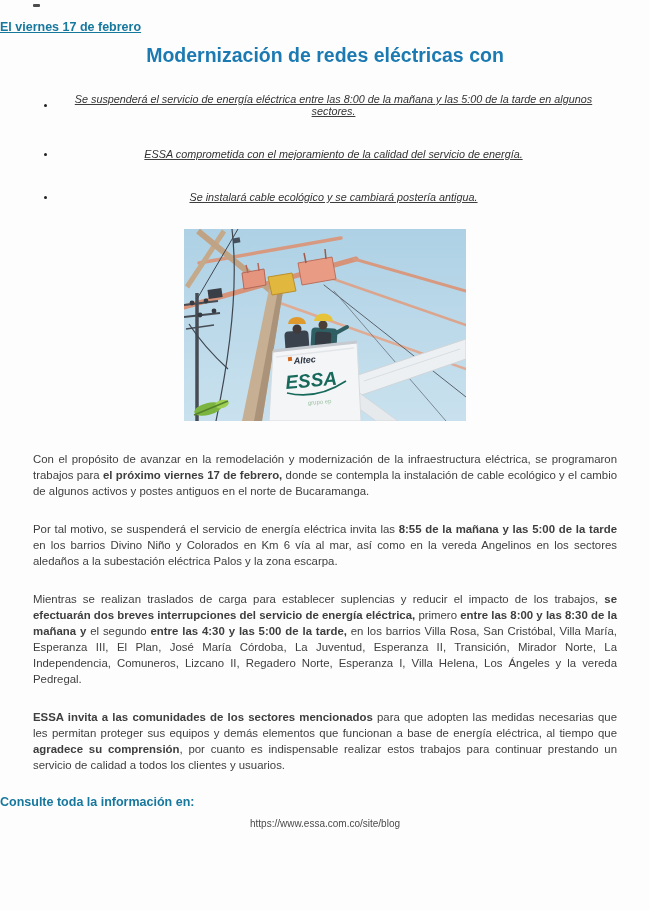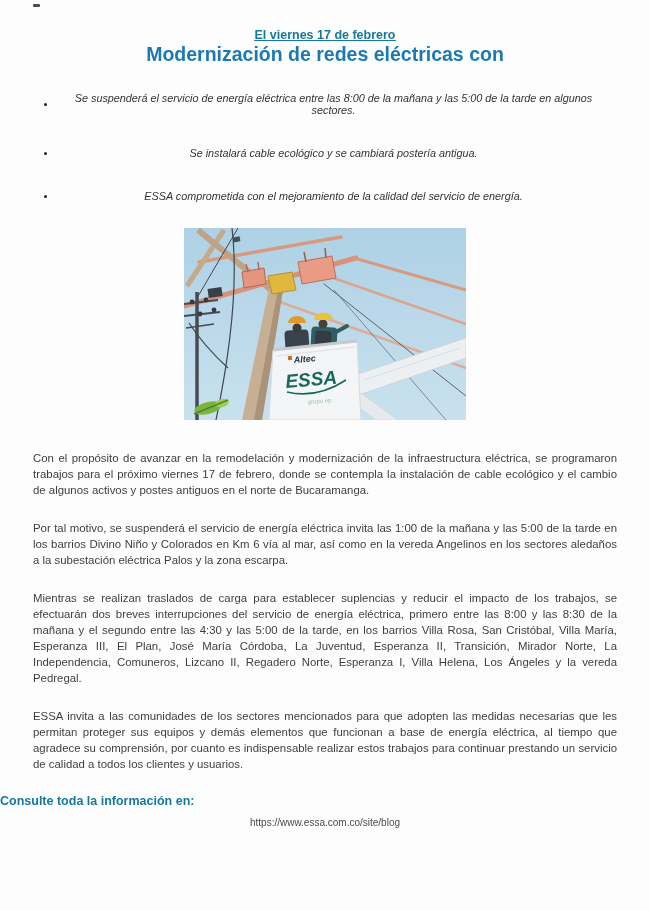--- a/index.html
+++ b/index.html
@@ -5,43 +5,43 @@
   html,body{margin:0;padding:0;}
   body{
     width:650px;height:910px;
     background:#fdfdfe;
     font-family:"Liberation Sans", sans-serif;
     color:#3e3e3e;
     position:relative;
     overflow:hidden;
   }
   .stray{position:absolute;left:33px;top:4px;width:7px;height:3px;background:#4d4d4d;border-radius:1px;}
-  .date-header{text-align:center;padding-top:25px;text-decoration:underline;}
+  .date-header{text-align:left;padding-top:17px;text-decoration:underline;}
   .date-header span{
     color:#17789e;font-weight:bold;font-size:12.5px;text-decoration:underline;
   }
   .title{
     text-align:center;color:#1c7ab2;font-weight:bold;
-    font-size:19.5px;line-height:23px;
+    font-size:19.5px;line-height:23px;margin-top:9px;
   }
-  ul.bullets{list-style:none;margin:26px 0 8px;padding:0 40px 0 44px;}
+  ul.bullets{list-style:none;margin:26px 0 8px;padding:0 40px 0 44px;text-decoration:underline;}
   ul.bullets li{
     display:flex;align-items:center;margin-bottom:31px;
     font-style:italic;font-size:10.8px;color:#333;
   }
   ul.bullets li:last-child{margin-bottom:0;}
   ul.bullets .dot{width:3px;height:3px;border-radius:50%;background:#222;flex:none;margin-right:10px;}
   ul.bullets .btext{flex:1;text-align:center;}
   .photo{width:282px;height:192px;margin:26px auto 0;display:block;}
   .article{margin:30px 33px 0;}
   .article p{
     margin:0 0 22px;font-size:11.4px;line-height:16px;
     text-align:justify;color:#3e3e3e;
   }
-  .article p b{font-weight:normal;}
+  .article p b{font-weight:bold;}
   .footer-heading{text-align:left;color:#17789e;font-weight:bold;font-size:12.5px;margin-top:10px;}
   .footer-url{text-align:center;font-size:10px;margin-top:9px;}
   .footer-url a{color:#4a4a4a;text-decoration:none;}
 </style>
 </head>
 <body>
 
 <div class="stray"></div>
 
 <div class="date-header">
@@ -52,25 +52,25 @@
   <div>Modernización de redes eléctricas con</div>
 </div>
 
 <ul class="bullets">
     <li>
       <span class="dot"></span>
       <span class="btext">Se suspenderá el servicio de energía eléctrica entre las 8:00 de la mañana y las 5:00 de la tarde en algunos sectores.</span>
     </li>
     <li>
       <span class="dot"></span>
-      <span class="btext">Se instalará cable ecológico y se cambiará postería antigua.</span>
+      <span class="btext">ESSA comprometida con el mejoramiento de la calidad del servicio de energía.</span>
     </li>
     <li>
       <span class="dot"></span>
-      <span class="btext">ESSA comprometida con el mejoramiento de la calidad del servicio de energía.</span>
+      <span class="btext">Se instalará cable ecológico y se cambiará postería antigua.</span>
     </li>
   </ul>
 
 <svg class="photo" viewBox="0 0 282 192" xmlns="http://www.w3.org/2000/svg">
   <defs>
     <linearGradient id="sky" x1="0" y1="0" x2="0" y2="1">
       <stop offset="0" stop-color="#aed1e5"></stop>
       <stop offset="1" stop-color="#c9e1ee"></stop>
     </linearGradient>
   </defs>
@@ -150,21 +150,21 @@
     <rect x="104" y="128" width="4" height="4" fill="#d2691e" transform="rotate(-6 106 130)"></rect>
     <text x="110" y="135" font-family="Liberation Sans, sans-serif" font-size="9" font-style="italic" font-weight="bold" fill="#2a3340" transform="rotate(-5 110 135)">Altec</text>
     <text x="102" y="160" font-family="Liberation Sans, sans-serif" font-size="19" font-style="italic" font-weight="bold" fill="#17695c" transform="rotate(-5 102 160)">ESSA</text>
     <path d="M103,164 Q133,171 162,152" fill="none" stroke="#17695c" stroke-width="1.6"></path>
     <text x="124" y="176" font-family="Liberation Sans, sans-serif" font-size="6" fill="#9dc3a6" transform="rotate(-5 124 176)">grupo ep</text>
   </g>
 </svg>
 
 <div class="article">
     <p><span>Con el propósito de avanzar en la remodelación y modernización de la infraestructura eléctrica, se programaron trabajos para </span><b>el próximo viernes 17 de febrero,</b><span> donde se contempla la instalación de cable ecológico y el cambio de algunos activos y postes antiguos en el norte de Bucaramanga.</span></p>
-    <p><span>Por tal motivo, se suspenderá el servicio de energía eléctrica invita las </span><b>1:00 de la mañana y las 5:00 de la tarde</b><span> en los barrios Divino Niño y Colorados en Km 6 vía al mar, así como en la vereda Angelinos en los sectores aledaños a la subestación eléctrica Palos y la zona escarpa.</span></p>
+    <p><span>Por tal motivo, se suspenderá el servicio de energía eléctrica invita las </span><b>8:55 de la mañana y las 5:00 de la tarde</b><span> en los barrios Divino Niño y Colorados en Km 6 vía al mar, así como en la vereda Angelinos en los sectores aledaños a la subestación eléctrica Palos y la zona escarpa.</span></p>
     <p><span>Mientras se realizan traslados de carga para establecer suplencias y reducir el impacto de los trabajos, </span><b>se efectuarán dos breves interrupciones del servicio de energía eléctrica,</b><span> primero </span><b>entre las 8:00 y las 8:30 de la mañana y</b><span> el segundo </span><b>entre las 4:30 y las 5:00 de la tarde,</b><span> en los barrios Villa Rosa, San Cristóbal, Villa María, Esperanza III, El Plan, José María Córdoba, La Juventud, Esperanza II, Transición, Mirador Norte, La Independencia, Comuneros, Lizcano II, Regadero Norte, Esperanza I, Villa Helena, Los Ángeles y la vereda Pedregal.</span></p>
     <p><b>ESSA invita a las comunidades de los sectores mencionados</b><span> para que adopten las medidas necesarias que les permitan proteger sus equipos y demás elementos que funcionan a base de energía eléctrica, al tiempo que </span><b>agradece su comprensión</b><span>, por cuanto es indispensable realizar estos trabajos para continuar prestando un servicio de calidad a todos los clientes y usuarios.</span></p>
   </div>
 
 <div class="footer-heading">Consulte toda la información en:</div>
 <div class="footer-url">
   <a href="#">https://www.essa.com.co/site/blog</a>
 </div>
 
 </body></html>

